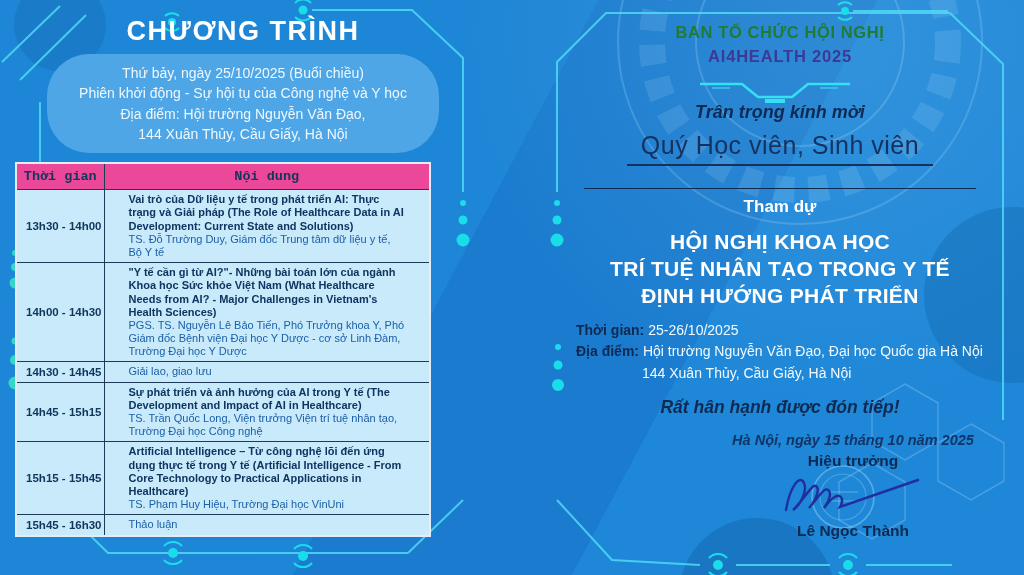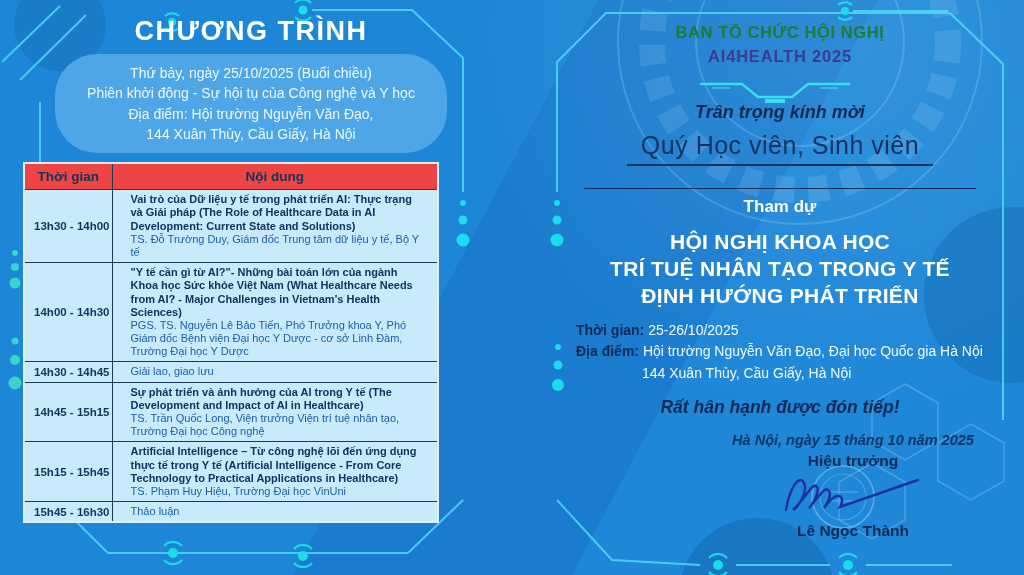--- a/index.html
+++ b/index.html
@@ -8,46 +8,46 @@
     position:relative; width:1024px; height:575px; overflow:hidden;
     font-family:"Liberation Sans", sans-serif;
     background:
       radial-gradient(circle at 82% 6%, rgba(120,190,235,.22), transparent 38%),
       linear-gradient(118deg, #1e86d6 0%, #1e86d6 45%, #1b7ccf 45%, #1b7ccf 66%, #1f87d8 66%),
       #1e86d6;
   }
   svg.deco { position:absolute; inset:0; pointer-events:none; }
 
   
-  .left-panel { position:absolute; left:23px; top:16px; width:456px; }
+  .left-panel { position:absolute; left:15px; top:16px; width:456px; }
   .program-title {
     text-align:center; color:#ffffff; font-size:27px; font-weight:800;
     letter-spacing:1.5px; margin-bottom:7px;
   }
   .session-pill {
     margin:0 auto 9px auto; width:392px; background:#4fa6e6; border-radius:42px;
     padding:9px 18px; text-align:center; color:#eef8ff; font-size:14px;
     line-height:1.45; font-weight:500;
   }
   table.schedule {
     width:416px; border-collapse:collapse; background:#c8eafb;
     border:2px solid #e3edf4;
   }
   table.schedule th, table.schedule td {
     border:1px solid #1d3a57; vertical-align:middle;
   }
   table.schedule th {
-    background:#ef4444; color:#10365c; font-size:13.5px; font-weight:700;
-    padding:5px 4px; text-align:center;
+    background:#ec4899; color:#10365c; font-size:13.5px; font-weight:700;
+    padding:5px 4px; text-align:center;font-family:Liberation Mono, monospace;
   }
   td.time {
     width:88px; text-align:right; color:#10365c; font-weight:700;
     font-size:11.5px; padding:3px 2px; white-space:nowrap;
   }
-  td.content { padding:3px 18px; font-size:11px; line-height:1.2; }
+  td.content { padding:3px 24px; font-size:11px; line-height:1.2; }
   td.content .topic { display:block; color:#0f3560; font-weight:700; }
   td.content .speaker { display:block; color:#1b5fa8; font-weight:400; }
 
   
   .right-panel { position:absolute; left:572px; top:23px; width:416px; text-align:center; }
   .organizer { color:#1f7c35; font-size:16.5px; font-weight:800; letter-spacing:.6px; }
   .brand { color:#3c3a95; font-size:16.5px; font-weight:800; letter-spacing:.8px; margin-top:5px; }
   .glyph-wrap { height:26px; margin-top:2px; }
   .invite-lead { color:#0e2a52; font-size:18px; font-weight:800; font-style:italic; margin-top:8px; }
   .invitee {

